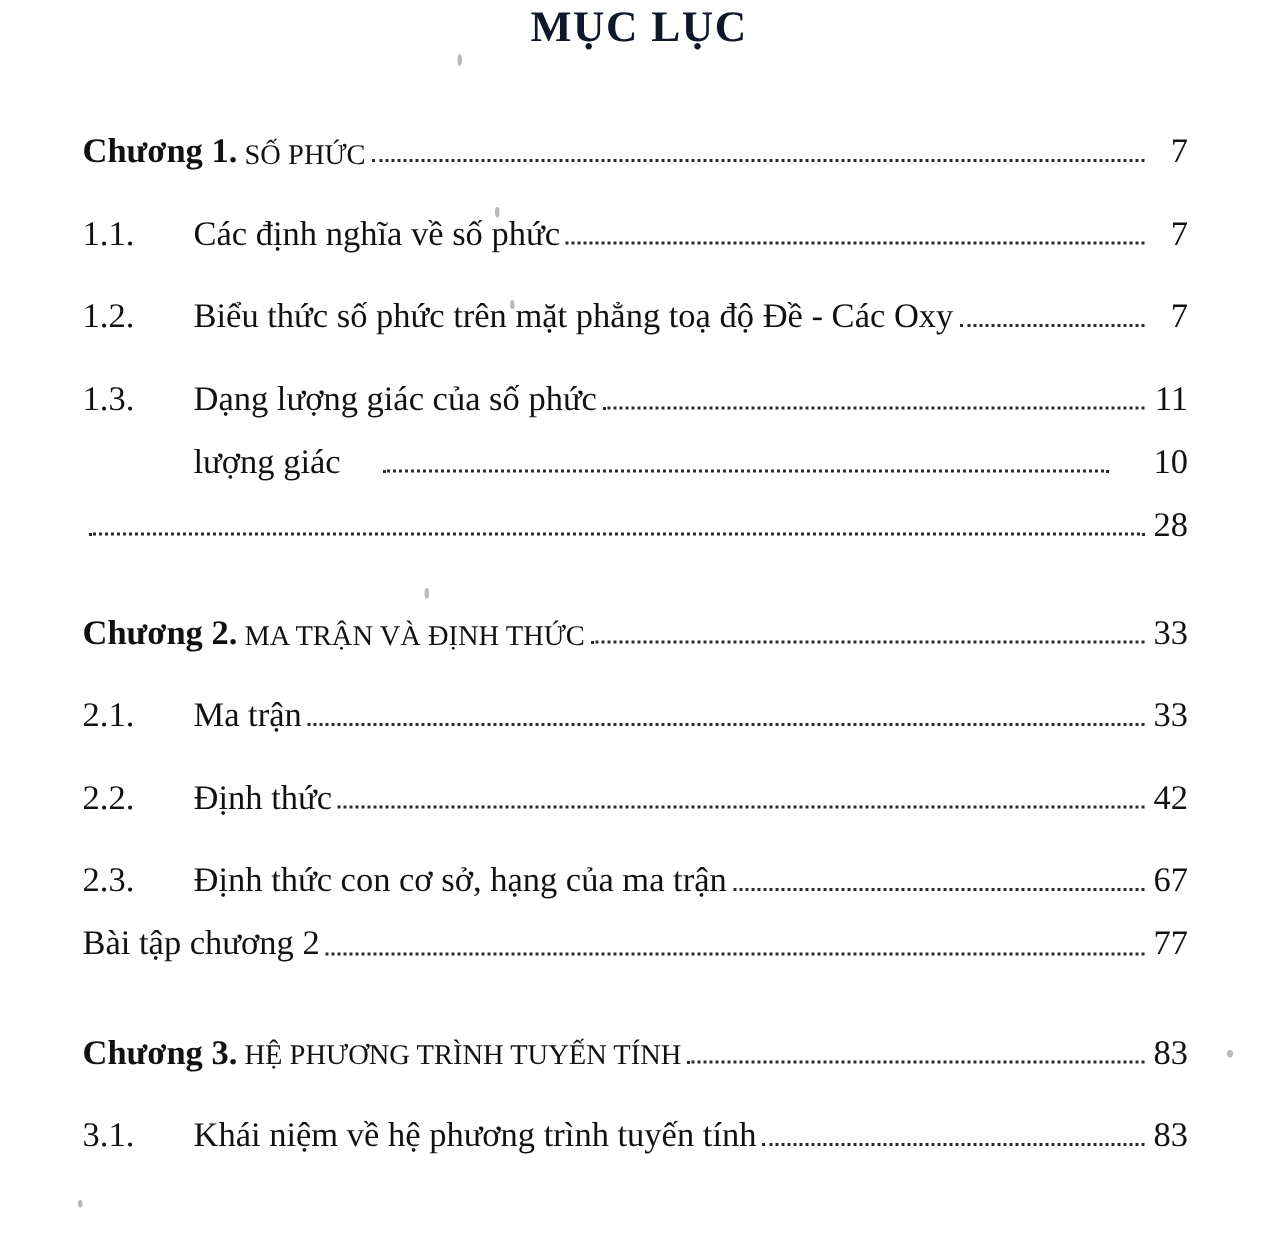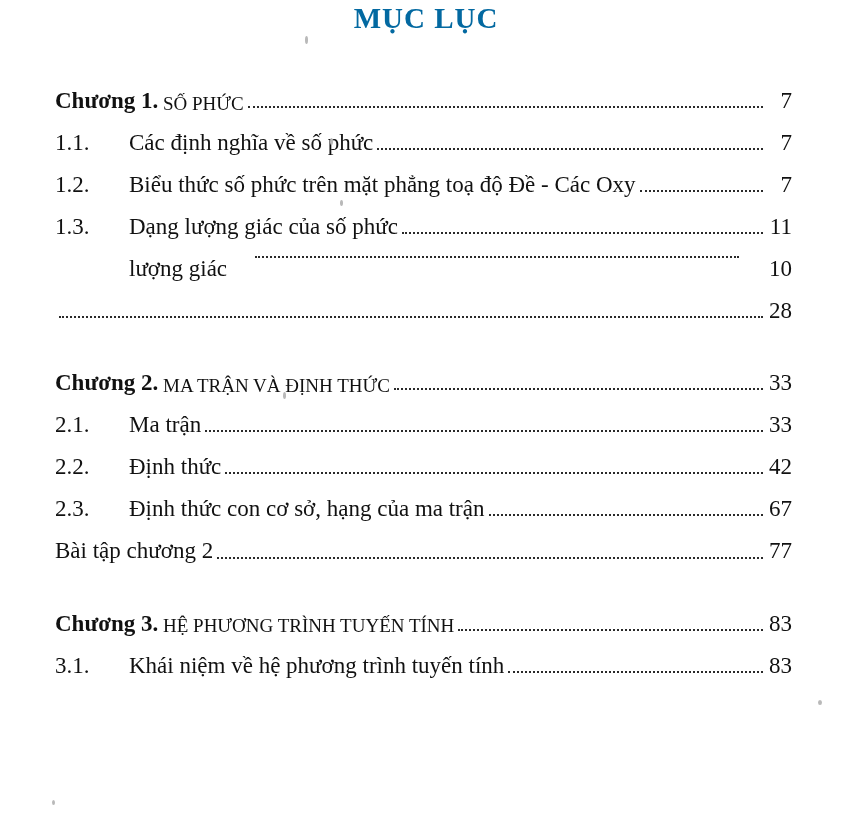--- a/index.html
+++ b/index.html
@@ -23,21 +23,21 @@
     padding: 0 50px 0 50px;
   }
   .page-title {
     text-align: center;
     font-family: "Liberation Serif", serif;
     font-weight: bold;
     font-size: 29px;
     letter-spacing: 1px;
     margin: 0;
     padding-top: 2px;
-    color: #0369a1;
+    color: #0f172a;
   }
   .toc {
     margin-top: 52px;
     padding-left: 5px;
     padding-right: 10px;
   }
   .entry {
     display: flex;
     align-items: flex-end;
     width: 100%;
@@ -71,31 +71,33 @@
     font-weight: bold;
     font-size: 23px;
     white-space: pre;
   }
   .chapter .txt-chap-title {
     font-size: 19px;
     white-space: pre;
   }
   .sub .num {
     min-width: 74px;
+    margin-top: 13px;
   }
   .entry.wrap {
     display: block;
   }
   .entry.wrap .line1 {
     display: flex;
     align-items: flex-end;
     width: 100%;
   }
   .entry.wrap .line2 {
     display: flex;
+    align-items: flex-end;
     width: 100%;
     margin-top: 4px;
     padding-left: 74px;
     box-sizing: border-box;
     gap: 24px;
   }
   .spacer-lg {
     height: 30px;
   }
   .speck {

